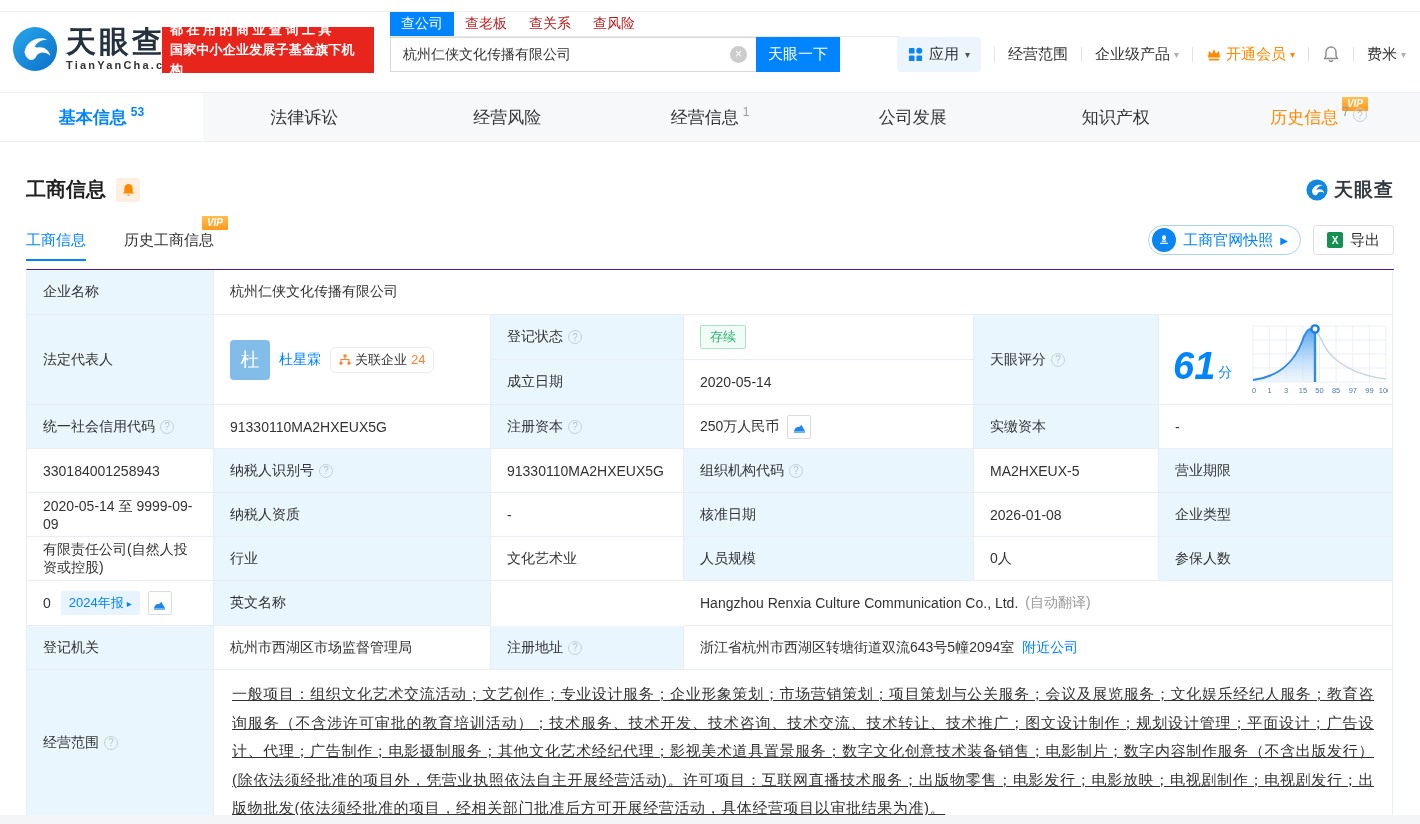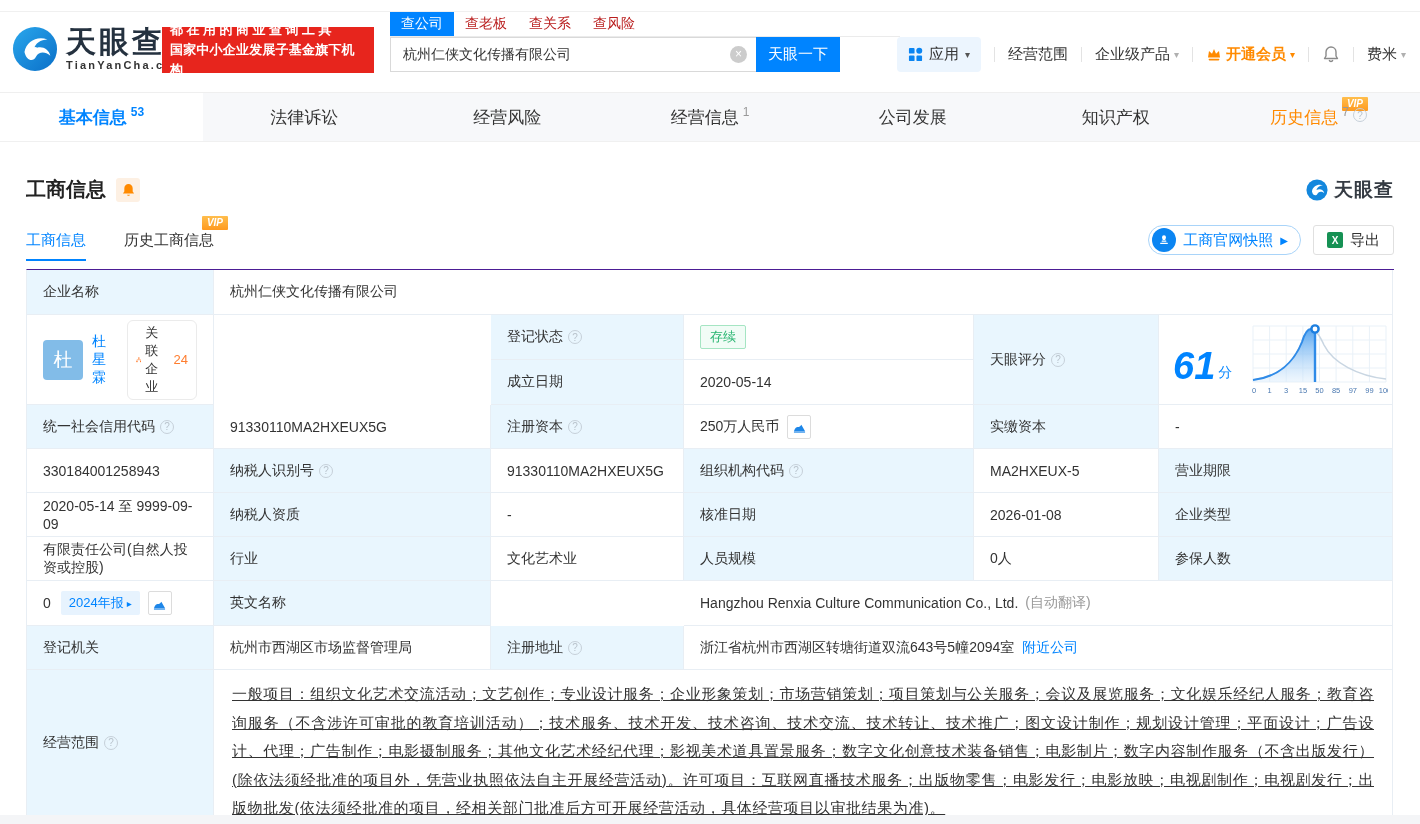--- a/index.html
+++ b/index.html
@@ -24,21 +24,21 @@
   .stab.active { background:#0084ff; color:#fff; }
   .search-box { display:flex; margin-top:0; height:35px; position:relative; }
   .search-input { width:366px; height:35px; border:1px solid #d9d9d9; border-right:none; padding:0 34px 0 12px; font-size:14px; color:#333; outline:none; font-family:inherit; }
   .clear-ic { position:absolute; left:340px; top:9px; width:17px; height:17px; border-radius:50%; background:#ccc; color:#fff; font-size:12px; line-height:16px; text-align:center; cursor:pointer; }
   .search-btn { width:84px; height:35px; background:#0084ff; color:#fff; border:none; font-size:15px; cursor:pointer; font-family:inherit; }
 
   .hnav { position:absolute; right:14px; top:34px; display:flex; align-items:center; height:40px; font-size:15px; }
   .hn-div { width:1px; height:15px; background:#e3e3e3; margin:0 13px; }
   .apps-pill { display:flex; align-items:center; gap:6px; background:#ecf5fe; border-radius:4px; padding:8px 11px; cursor:pointer; }
   .hn-item { color:#333; cursor:pointer; display:flex; align-items:center; gap:4px; }
-  .vip-link { color:#ff8a00; font-weight:bold; }
+  .vip-link { color:#ff8a00; font-weight:normal; }
   .caret { font-size:10px; color:#555; }
   .caret.gray { color:#b0b0b0; }
   .caret.orange { color:#ff8a00; }
 
   
   .tabbar { height:50px; background:#f7f8fa; border-top:1px solid #efefef; border-bottom:1px solid #f0f0f0; display:flex; }
   .tab { flex:1; display:flex; align-items:center; justify-content:center; font-size:17px; color:#333; position:relative; cursor:pointer; }
   .tab.active { background:#fff; color:#0084ff; font-weight:bold; }
   .tab .cnt { font-size:12px; margin-left:4px; position:relative; top:-5px; color:#999; }
   .tab.active .cnt { color:#0084ff; }
@@ -260,20 +260,23 @@
 
   <div class="grid">
 
     <div class="cell lbl">
         <span>企业名称</span>
       </div>
     <div class="cell sp5">
         <span>杭州仁侠文化传播有限公司</span>
       </div>
 
+    <div class="cell lbl">
+        <span>法定代表人</span>
+      </div>
     <div class="cell rep-val">
       <span class="avatar">杜</span>
       <a class="a-link">杜星霖</a>
       <span class="rel-badge">
         <svg width="12" height="12" viewBox="0 0 12 12">
           <path d="M6,3 V5.5 M2,8 V5.5 H10 V8" stroke="#ff7d2f" stroke-width="1.1" fill="none"></path>
           <rect x="4.5" y="0.5" width="3" height="2.6" fill="#ff7d2f"></rect>
           <rect x="0.5" y="8" width="3" height="2.6" fill="#ff7d2f"></rect>
           <rect x="8.5" y="8" width="3" height="2.6" fill="#ff7d2f"></rect>
         </svg>

